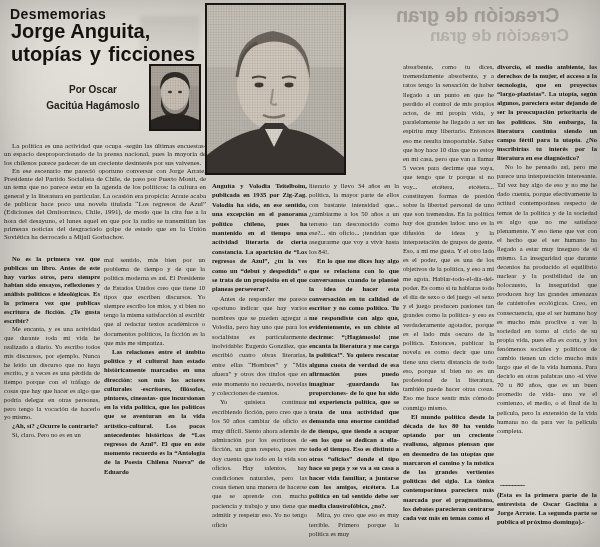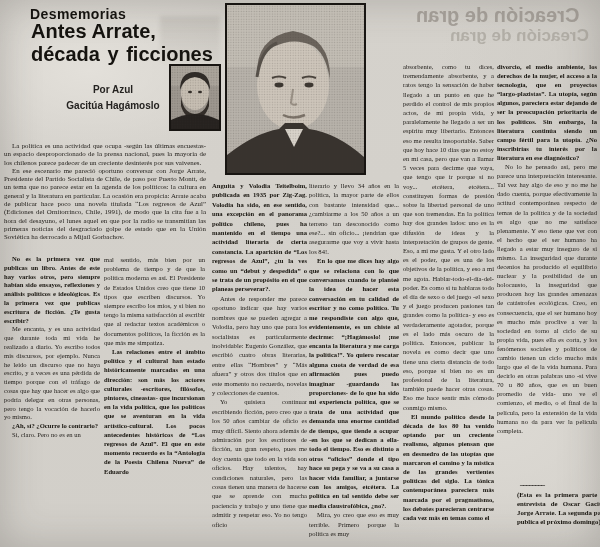--- a/index.html
+++ b/index.html
@@ -6,21 +6,21 @@
   .page {
     position:relative; width:600px; height:547px; overflow:hidden;
     font-family:"Liberation Serif", serif; color:#1c1a18;
     background:
       radial-gradient(ellipse 260px 140px at 90px 70px, #e3e0da 0%, rgba(227,224,218,0) 70%),
       radial-gradient(ellipse 320px 220px at 500px 430px, #dcd9d3 0%, rgba(220,217,211,0) 70%),
       radial-gradient(ellipse 200px 300px at 580px 120px, #cfccc6 0%, rgba(207,204,198,0) 75%),
       linear-gradient(#d5d2cc,#d2cfc9);
     box-shadow: inset 0 0 40px rgba(60,55,50,.25);
   }
-  .abs { position:absolute;margin-left:20px; }
+  .abs { position:absolute; }
   .kicker { left:10px; top:6px; font-family:"Liberation Sans",sans-serif; font-weight:bold; font-size:14px; letter-spacing:.4px; color:#15130f; }
   .hl1 { left:11px; top:20px; font-family:"Liberation Sans",sans-serif; font-weight:bold; font-size:20px; color:#15130f; }
   .hl2 { left:11px; top:43px; font-family:"Liberation Sans",sans-serif; font-weight:bold; font-size:20px; color:#15130f; word-spacing:2px; }
   .hlr { left:362px; top:39px; font-family:"Liberation Sans",sans-serif; font-weight:bold; font-size:20px; color:#15130f; word-spacing:6px; }
   .byline { left:33px; top:84px; width:120px; text-align:center; font-family:"Liberation Sans",sans-serif; font-weight:bold; font-size:10px; color:#242220; }
   .byline .b2 { margin-top:5px; }
   .photo { border:2px solid #181512; box-sizing:border-box; background:#b0aba3; }
   .photo-main { left:205px; top:3px; width:141px; height:172px; }
   .photo-small { left:149px; top:64px; width:52px; height:67px; }
   .halftone { position:absolute; inset:0;
@@ -53,24 +53,24 @@
 </head>
 <body>
 
 <div class="page">
 
   <div class="abs bleed bleed1">Creación de gran</div>
   <div class="abs bleed bleed2">Creación de gran</div>
   <div class="abs bleedpatch"></div>
 
   <div class="abs kicker">Desmemorias</div>
-  <div class="abs hl1">Antes Arrate,</div>
-  <div class="abs hl2">década y ficciones</div>
+  <div class="abs hl1">Jorge Anguita,</div>
+  <div class="abs hl2">utopías y ficciones</div>
   <div class="abs byline">
-    <div class="b1">Por Azul</div>
+    <div class="b1">Por Oscar</div>
     <div class="b2">Gacitúa Hagámoslo</div>
   </div>
 
   <div class="abs photo photo-small" title="Retrato de Oscar Gacitúa González">
     <svg width="48" height="63" viewBox="0 0 48 63">
       <rect width="48" height="63" fill="#9d978f"></rect>
       <rect width="48" height="20" fill="#aaa49b"></rect>
       <ellipse cx="24" cy="27" rx="14" ry="17" fill="#c6beb2"></ellipse>
       <path d="M9 24 Q9 6 24 6 Q39 6 39 24 Q35 12 24 11 Q13 12 9 24 Z" fill="#2f2b27"></path>
       <path d="M10 30 Q12 47 24 48 Q36 47 38 30 L38 40 Q34 53 24 53 Q14 53 10 40 Z" fill="#332e29"></path>

